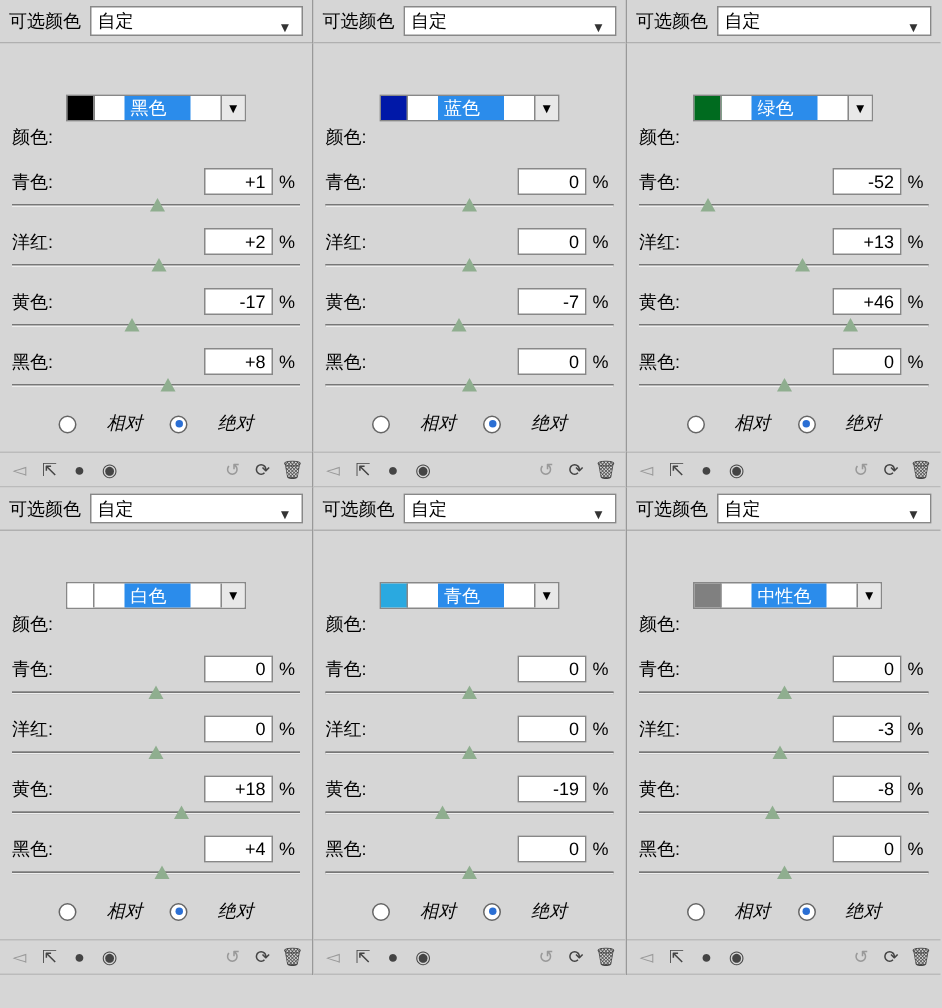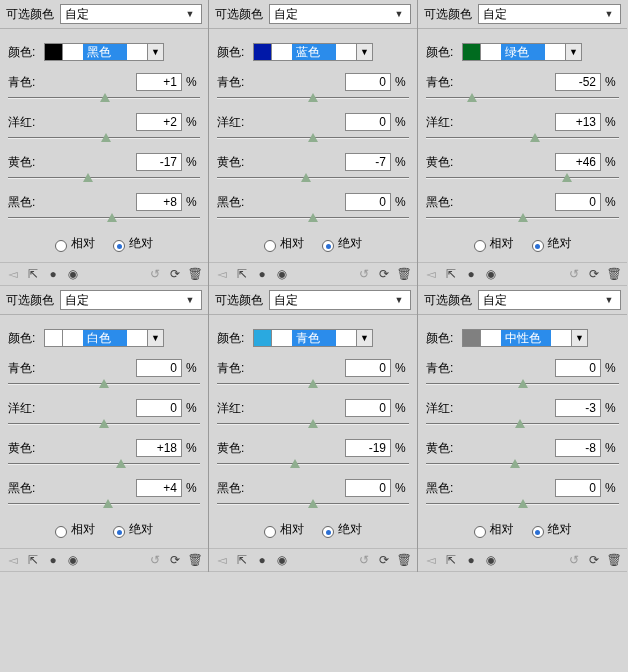--- a/index.html
+++ b/index.html
@@ -26,21 +26,21 @@
     padding: 4px 6px;
     background: #d6d6d6;
     border-bottom: 1px solid #b0b0b0;
   }
   .header-label {
     margin-right: 6px;
   }
   .dropdown {
     flex: 1;
     display: flex;
-    align-items: center;
+    align-items: flex-end;
     background: #fff;
     border: 1px solid #888;
     height: 20px;
     padding: 0 4px;
     position: relative;
   }
   .dropdown-arrow {
     margin-left: auto;
     width: 14px;
     text-align: center;
@@ -53,20 +53,21 @@
     background: #d6d6d6;
   }
 
   .color-row {
     display: flex;
     align-items: center;
     margin-bottom: 12px;
   }
   .color-row .label {
     width: 36px;
+    margin-top: 40px;
   }
   .swatch-dd {
     display: flex;
     align-items: center;
     border: 1px solid #888;
     background: #fff;
     height: 18px;
     gap: 20px;
   }
   .swatch {
@@ -144,22 +145,23 @@
   }
 
   .radios {
     display: flex;
     justify-content: center;
     gap: 18px;
     margin-top: 10px;
   }
   .radio {
     display: flex;
-    align-items: flex-end;
-    gap: 4px;
+    align-items: center;
+    gap: 20px;
+    font-style: italic;
   }
   .radio .dot {
     width: 12px;
     height: 12px;
     border: 1px solid #666;
     border-radius: 50%;
     background: #fff;
     display: flex;
     align-items: center;
     justify-content: center;

